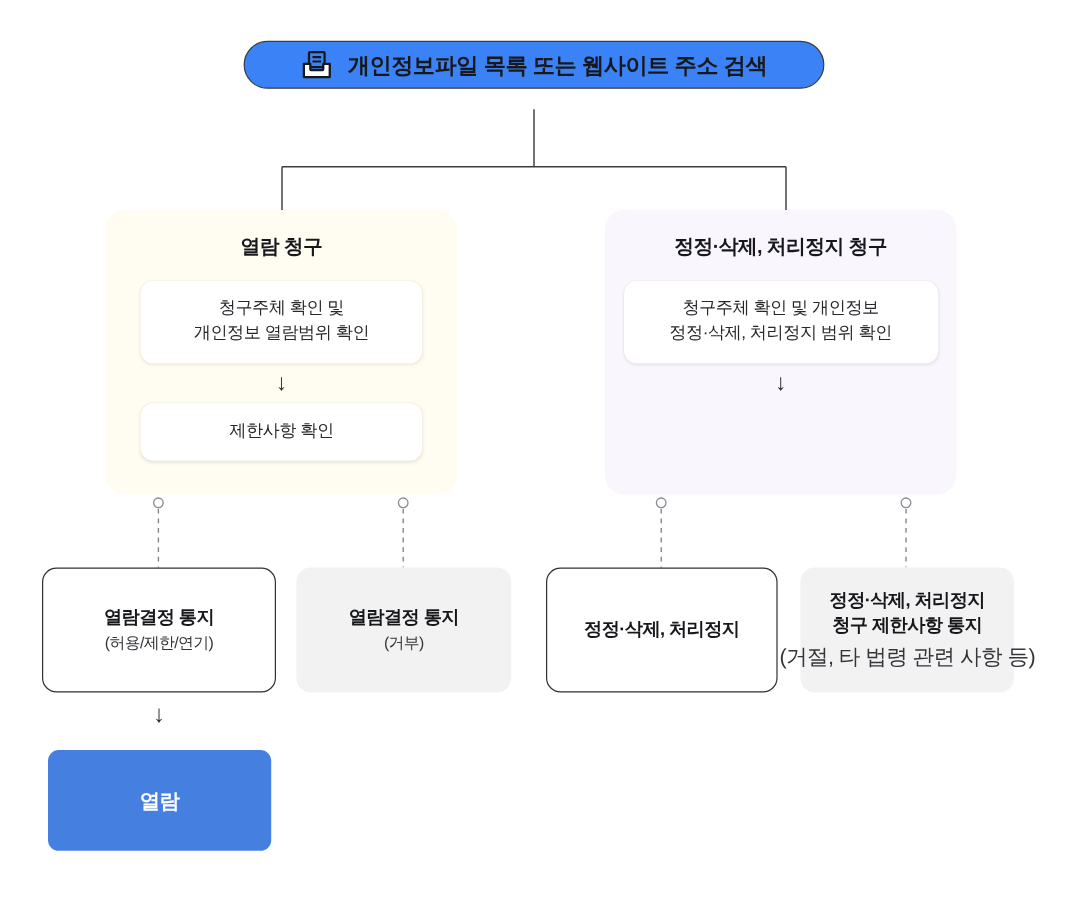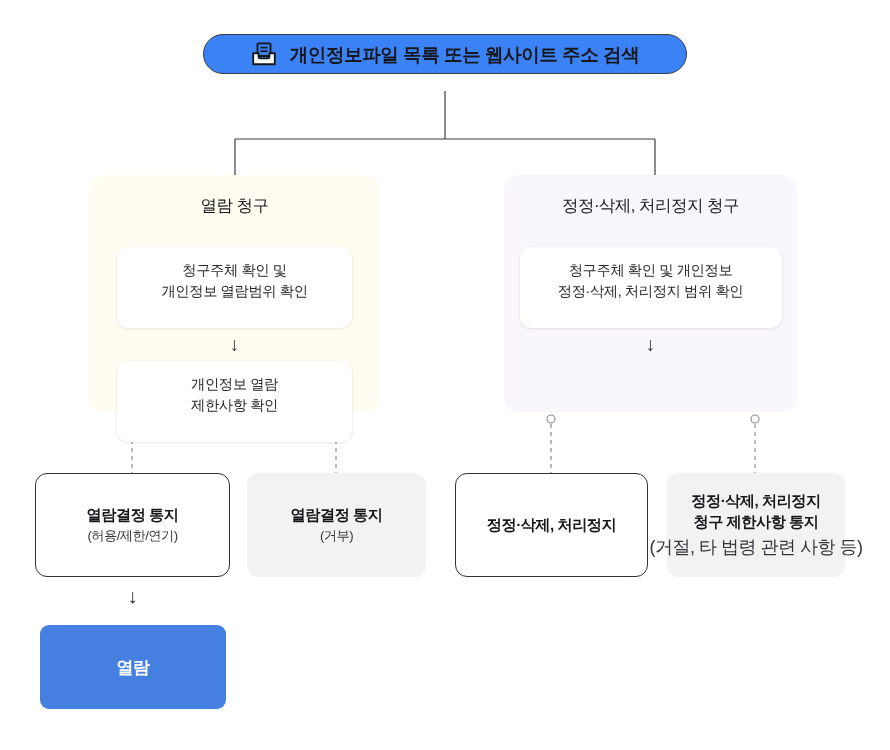--- a/index.html
+++ b/index.html
@@ -65,35 +65,35 @@
     border-radius: 16px;
     box-sizing: border-box;
     padding-top: 20px;
   }
   .group.left  { left: 88px;  top: 175px; width: 293px; height: 237px; background: #fffdf2; }
   .group.right { left: 504px; top: 175px; width: 293px; height: 237px; background: #f9f6fd; }
 
   .group-title {
     text-align: center;
     font-size: 16.5px;
-    font-weight: 400;
+    font-weight: 700;
     letter-spacing: -0.5px;
     color: #17181b;
-    margin: 0 0 30px 0;
+    margin: 0 0 17px 0;
     white-space: nowrap;
   }
 
   .step-card {
     margin: 0 auto;
     width: 235px;
     background: #ffffff;
     border-radius: 11px;
     box-shadow: 0 1px 3px rgba(60,50,20,0.10), 0 0 0 0.6px rgba(120,110,90,0.05);
     text-align: center;
-    padding: 13px 8px 26px;
+    padding: 13px 8px 14px;
     box-sizing: border-box;
     font-size: 14.3px;
     line-height: 1.47;
     letter-spacing: -0.4px;
     color: #26282c;
   }
   .group.right .step-card {
     width: 262px;
   }
   .step-card .ln { display: block; white-space: nowrap; }
@@ -221,21 +221,20 @@
     <div class="group-title">열람 청구</div>
 
     <div class="step-card">
       <span class="ln">청구주체 확인 및</span>
       <span class="ln">개인정보 열람범위 확인</span>
     </div>
 
     <div class="down-arrow">↓</div>
 
     <div class="step-card">
-      <span class="ln">개인정보 열람</span>
       <span class="ln">제한사항 확인</span>
     </div>
   </div>
 
   <div class="group right">
     <div class="group-title">정정·삭제, 처리정지 청구</div>
 
     <div class="step-card">
       <span class="ln">청구주체 확인 및 개인정보</span>
       <span class="ln">정정·삭제, 처리정지 범위 확인</span>

